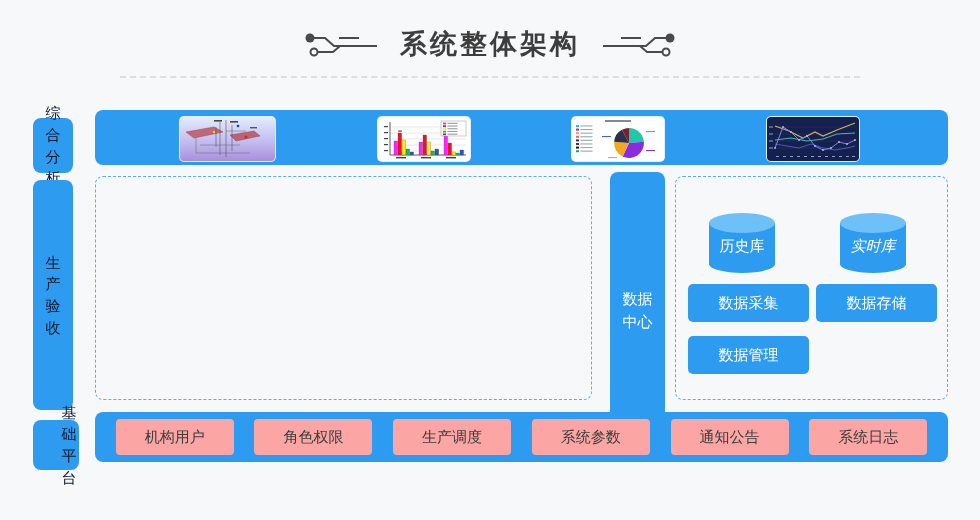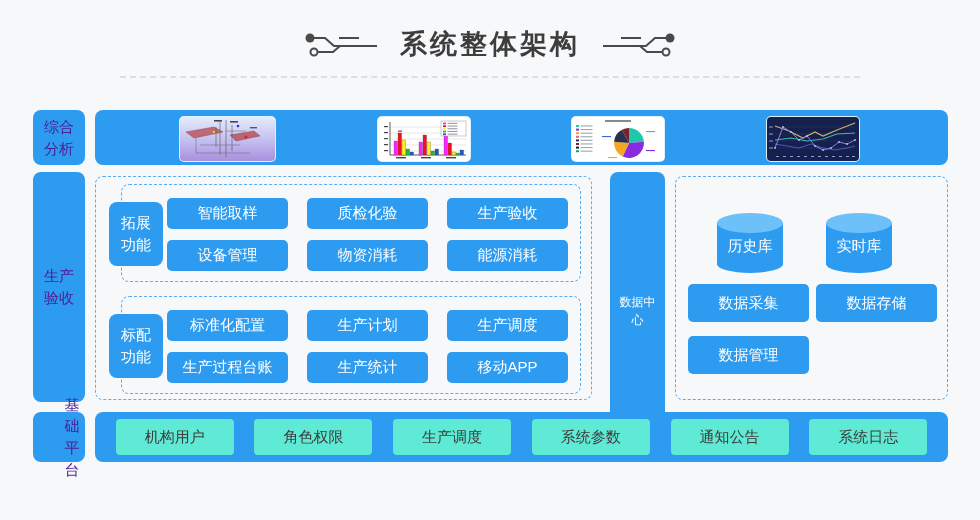--- a/index.html
+++ b/index.html
@@ -13,23 +13,23 @@
   body{font-family:"Liberation Sans","DejaVu Sans",sans-serif;}
   .stage{position:relative;width:980px;height:520px;background:#f7f8fa;overflow:hidden;}
 
   
   .title-row{position:absolute;top:26px;left:0;width:100%;display:flex;align-items:center;justify-content:center;gap:23px;}
   .page-title{font-size:27px;font-weight:bold;color:var(--text-dark);letter-spacing:3px;}
   .ornament{display:block;}
   .dashed-sep{position:absolute;top:76px;left:120px;width:740px;height:0;border-top:2px dashed #dedede;}
 
   
-  .side-label{position:absolute;left:33px;width:52px;background:var(--primary);color:#4c1d95;
+  .side-label{position:absolute;left:33px;width:40px;background:var(--primary);color:#0f172a;
     border-radius:8px;display:flex;align-items:center;justify-content:center;text-align:center;
-    font-size:15px;line-height:1.45;padding:0 10px;}
+    font-size:15px;line-height:1.45;padding:0 10px;margin-top:8px;}
   #label-analysis{top:110px;height:55px;}
   #label-business{top:172px;height:230px;}
   #label-platform{top:412px;height:50px;padding-left:36px;}
 
   
   .top-bar{position:absolute;left:95px;top:110px;width:853px;height:55px;background:var(--primary);border-radius:8px;}
   .thumb{position:absolute;top:7px;height:44px;border-radius:4px;overflow:hidden;background:#fff;box-shadow:0 0 0 1px rgba(255,255,255,.85);}
   .thumb svg{display:block;}
   #thumb-mine{left:85px;width:95px;}
   #thumb-bar{left:283px;width:92px;}
@@ -45,37 +45,37 @@
   .func-label{position:absolute;left:-13px;top:17px;width:54px;height:64px;background:var(--primary);
     color:#fff;border-radius:8px;display:flex;align-items:center;justify-content:center;text-align:center;
     font-size:15px;line-height:1.45;padding:0 11px;}
   .btn-grid{position:absolute;left:45px;top:13px;display:grid;grid-template-columns:repeat(3,121px);gap:11px 19px;}
   .pill{height:31px;background:var(--primary);color:#fff;border-radius:5px;display:flex;
     align-items:center;justify-content:center;font-size:15px;white-space:nowrap;}
 
   
   .dc-bar{position:absolute;left:610px;top:172px;width:55px;height:277px;background:var(--primary);
     border-radius:8px;color:#fff;display:flex;align-items:center;justify-content:center;text-align:center;
-    font-size:12px;line-height:1.5;padding:0 8px;}
+    font-size:15px;line-height:1.5;padding:0 8px;}
   .right-dashed{position:absolute;left:675px;top:176px;width:273px;height:224px;
     border:1px dashed var(--dashed);border-radius:8px;}
   .cylinder{position:absolute;top:36px;width:66px;height:60px;}
-  #cyl-history{left:41px;}
-  #cyl-realtime{left:150px;}
+  #cyl-history{left:33px;}
+  #cyl-realtime{left:164px;font-style:italic;}
   .cyl-body{position:absolute;top:10px;left:0;width:66px;height:42px;background:var(--primary);}
   .cyl-bottom{position:absolute;bottom:0;left:0;width:66px;height:18px;border-radius:50%;background:var(--primary);}
   .cyl-top{position:absolute;top:0;left:0;width:66px;height:20px;border-radius:50%;background:var(--primary-light);}
   .cyl-label{position:absolute;top:24px;left:0;width:66px;text-align:center;color:#fff;font-size:15px;}
   .data-grid{position:absolute;left:12px;top:107px;display:grid;grid-template-columns:repeat(2,121px);gap:14px 7px;}
   .data-grid .pill{height:38px;}
 
   
   .bottom-bar{position:absolute;left:95px;top:412px;width:853px;height:50px;background:var(--primary);
     border-radius:8px;display:flex;align-items:center;justify-content:space-evenly;}
-  .white-btn{width:118px;height:36px;background:#5eead4;border-radius:4px;color:var(--text-dark);
+  .white-btn{width:118px;height:36px;background:#fca5a5;border-radius:4px;color:var(--text-dark);
     font-size:15px;display:flex;align-items:center;justify-content:center;white-space:nowrap;}
 </style>
 </head>
 <body>
 
 <div class="stage">
 
   <div class="title-row">
     <svg class="ornament" width="74" height="30" viewBox="0 0 74 30">
       <circle cx="7" cy="9" r="4.5" fill="#4a4a4a"></circle>
@@ -241,42 +241,20 @@
             <rect x="63.2" y="30.2" width="1.6" height="1.6"></rect>
           <rect x="71.2" y="24.2" width="1.6" height="1.6"></rect>
             <rect x="79.2" y="26.2" width="1.6" height="1.6"></rect>
           <rect x="87.2" y="22.2" width="1.6" height="1.6"></rect>
         </g>
       </svg>
     </div>
   </div>
 
   <div class="left-dashed">
-    <div class="func-group" id="group-extended">
-      <div class="func-label">拓展功能</div>
-      <div class="btn-grid">
-        <div class="pill">智能取样</div>
-        <div class="pill">质检化验</div>
-        <div class="pill">生产验收</div>
-        <div class="pill">设备管理</div>
-        <div class="pill">物资消耗</div>
-        <div class="pill">能源消耗</div>
-      </div>
-    </div>
-    <div class="func-group" id="group-standard">
-      <div class="func-label">标配功能</div>
-      <div class="btn-grid">
-        <div class="pill">标准化配置</div>
-        <div class="pill">生产计划</div>
-        <div class="pill">生产调度</div>
-        <div class="pill">生产过程台账</div>
-        <div class="pill">生产统计</div>
-        <div class="pill">移动APP</div>
-      </div>
-    </div>
   </div>
 
   <div class="dc-bar">数据中心</div>
 
   <div class="right-dashed">
     <div class="cylinder" id="cyl-history">
       <div class="cyl-body"></div>
       <div class="cyl-bottom"></div>
       <div class="cyl-top"></div>
       <div class="cyl-label">历史库</div>

